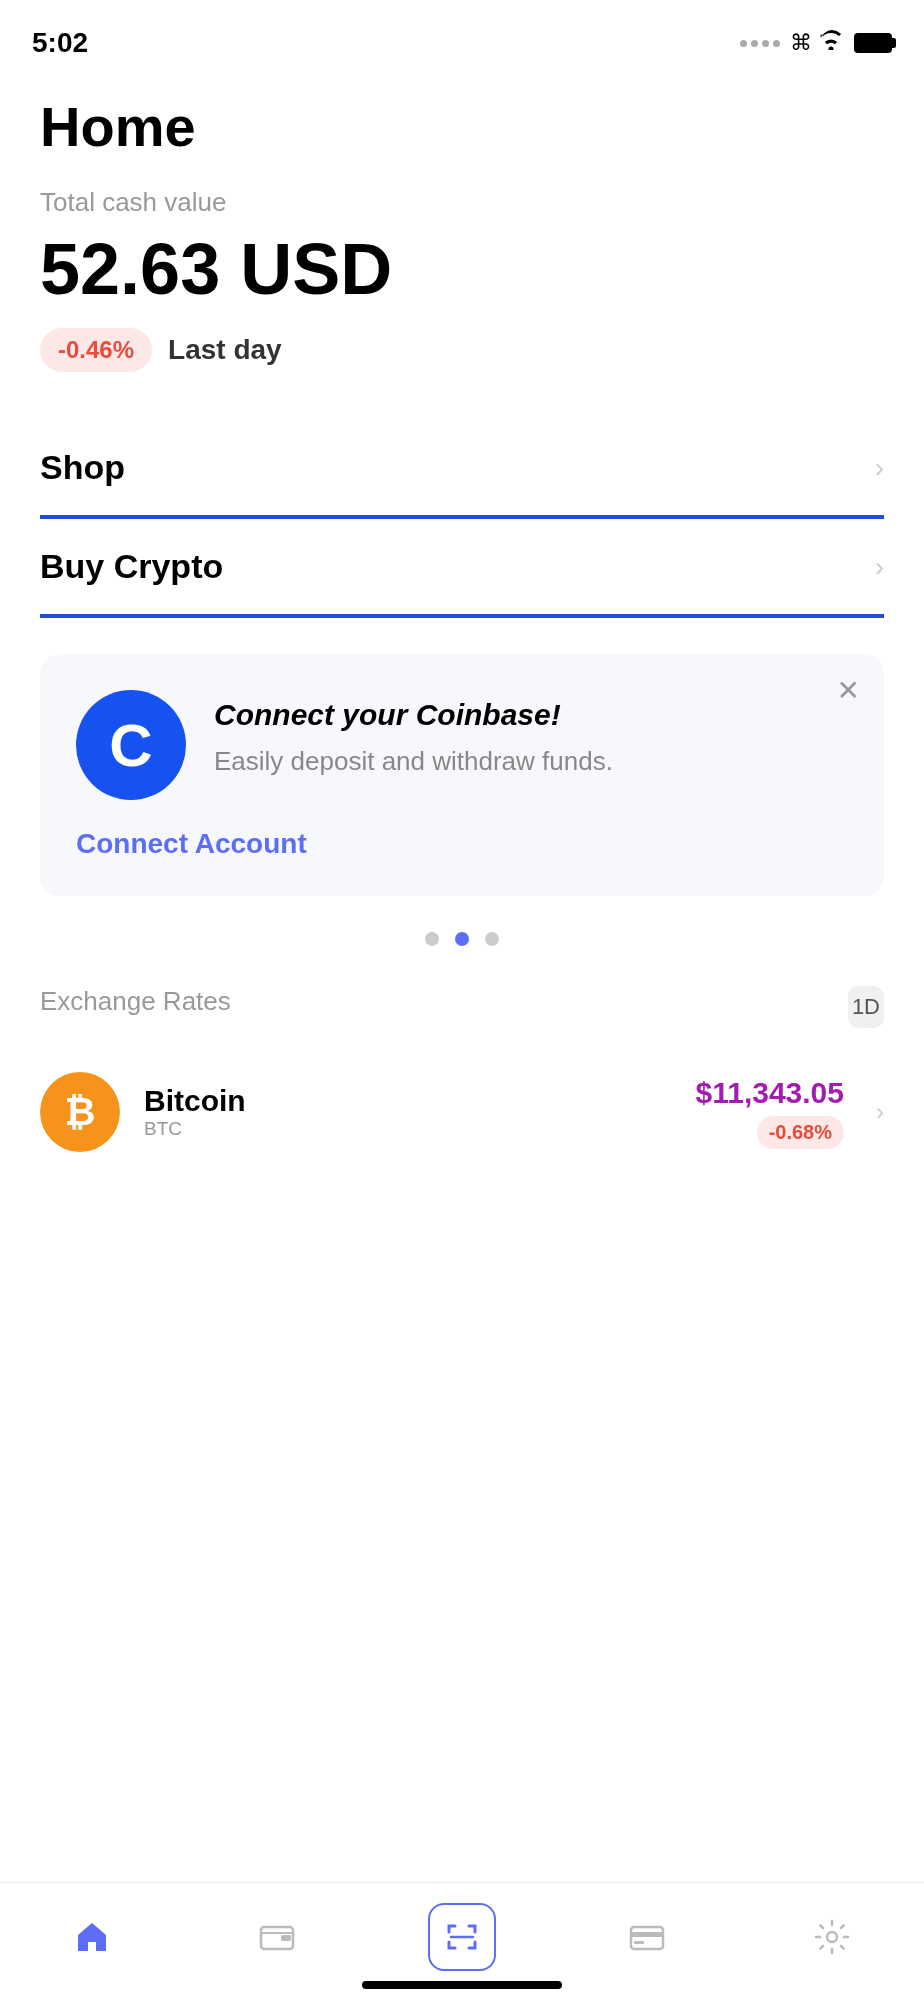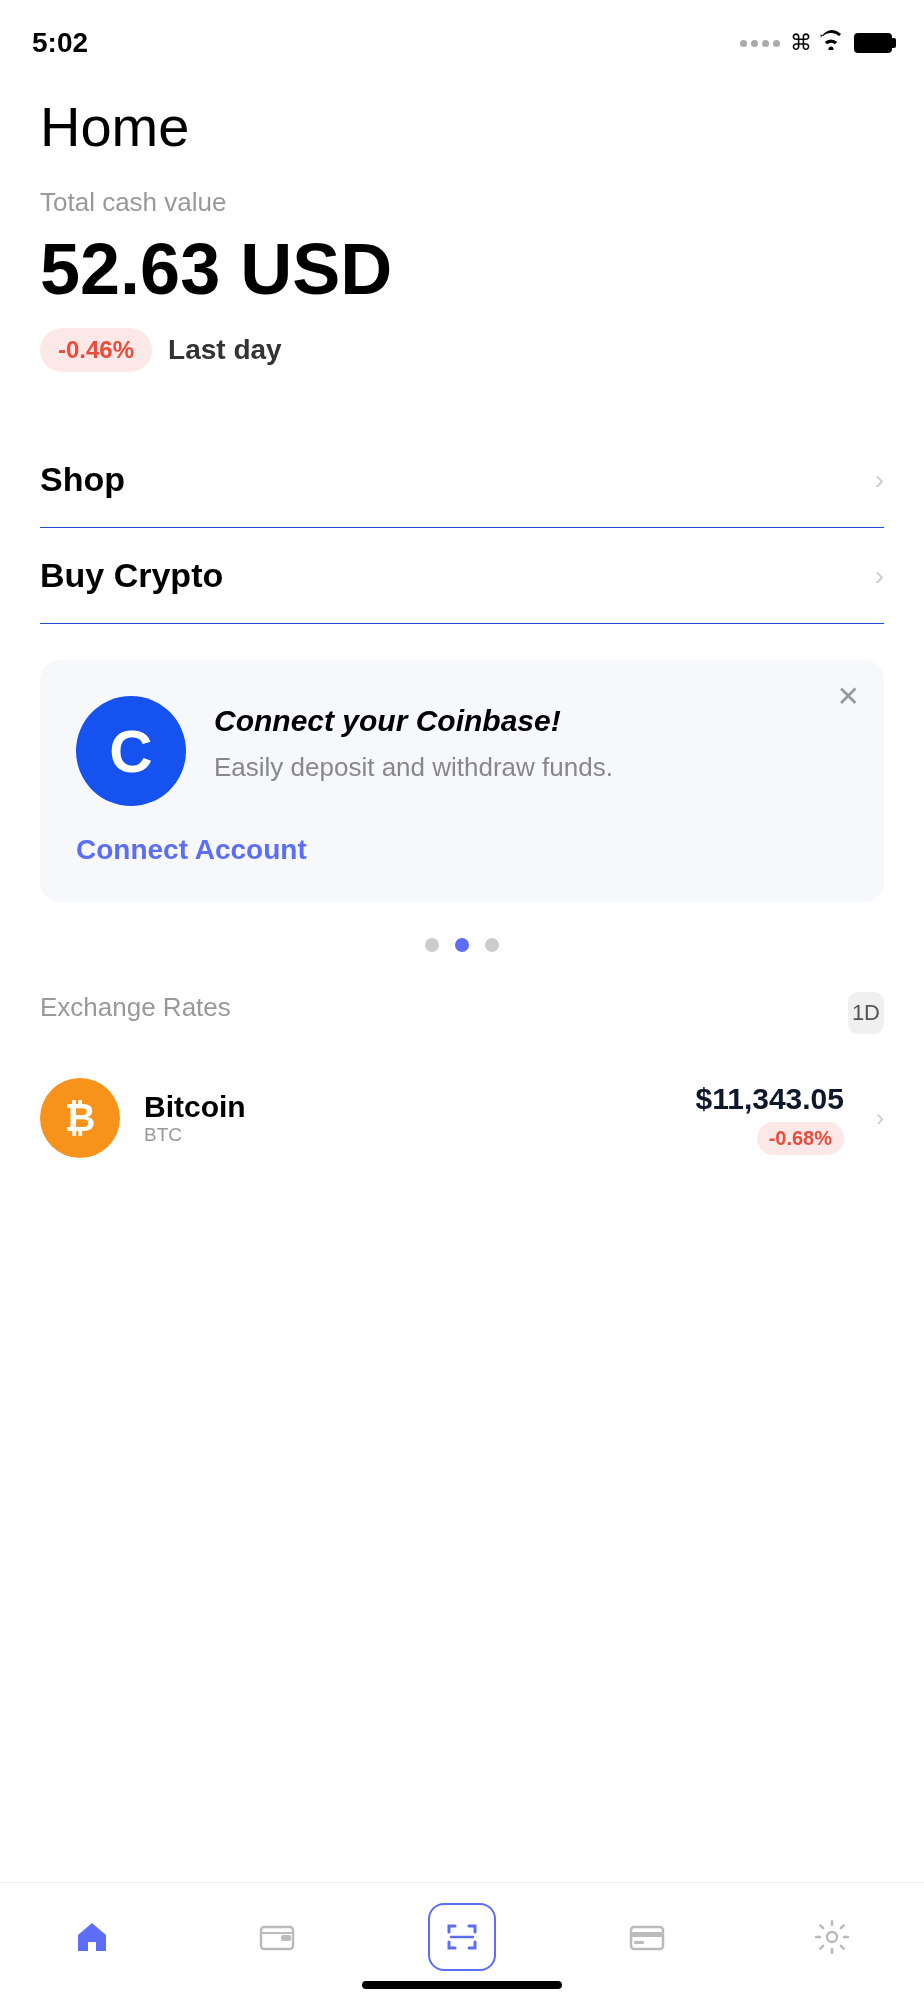--- a/index.html
+++ b/index.html
@@ -67,21 +67,21 @@
       border-radius: 0 2px 2px 0;
     }
 
     
     .main-content {
       padding: 40px 40px 0 40px;
     }
 
     .page-title {
       font-size: 56px;
-      font-weight: 400;
+      font-weight: 700;
       color: #000;
       margin-bottom: 28px;
     }
 
     .total-cash-label {
       font-size: 26px;
       color: #999;
       margin-bottom: 10px;
     }
 
@@ -89,21 +89,21 @@
       font-size: 72px;
       font-weight: 800;
       color: #000;
       margin-bottom: 18px;
     }
 
     .change-row {
       display: flex;
       align-items: center;
       gap: 16px;
-      margin-bottom: 60px;
+      margin-bottom: 48px;
     }
 
     .change-badge {
       background: #fde8e8;
       color: #e74c3c;
       font-size: 24px;
       font-weight: 600;
       padding: 8px 18px;
       border-radius: 30px;
     }
@@ -113,21 +113,21 @@
       font-weight: 600;
       color: #333;
     }
 
     
     .menu-item {
       display: flex;
       justify-content: space-between;
       align-items: center;
       padding: 28px 0;
-      border-bottom: 1px solid #1d4ed8;
+      border-bottom: 4px solid #1d4ed8;
     }
 
     .menu-item-label {
       font-size: 34px;
       font-weight: 700;
       color: #000;
     }
 
     .chevron {
       font-size: 28px;
@@ -282,21 +282,21 @@
       color: #999;
     }
 
     .crypto-price-block {
       text-align: right;
     }
 
     .crypto-price {
       font-size: 30px;
       font-weight: 800;
-      color: #0f172a;
+      color: #a21caf;
     }
 
     .crypto-change-negative {
       background: #fde8e8;
       color: #e74c3c;
       font-size: 20px;
       font-weight: 600;
       padding: 5px 12px;
       border-radius: 20px;
       display: inline-block;

